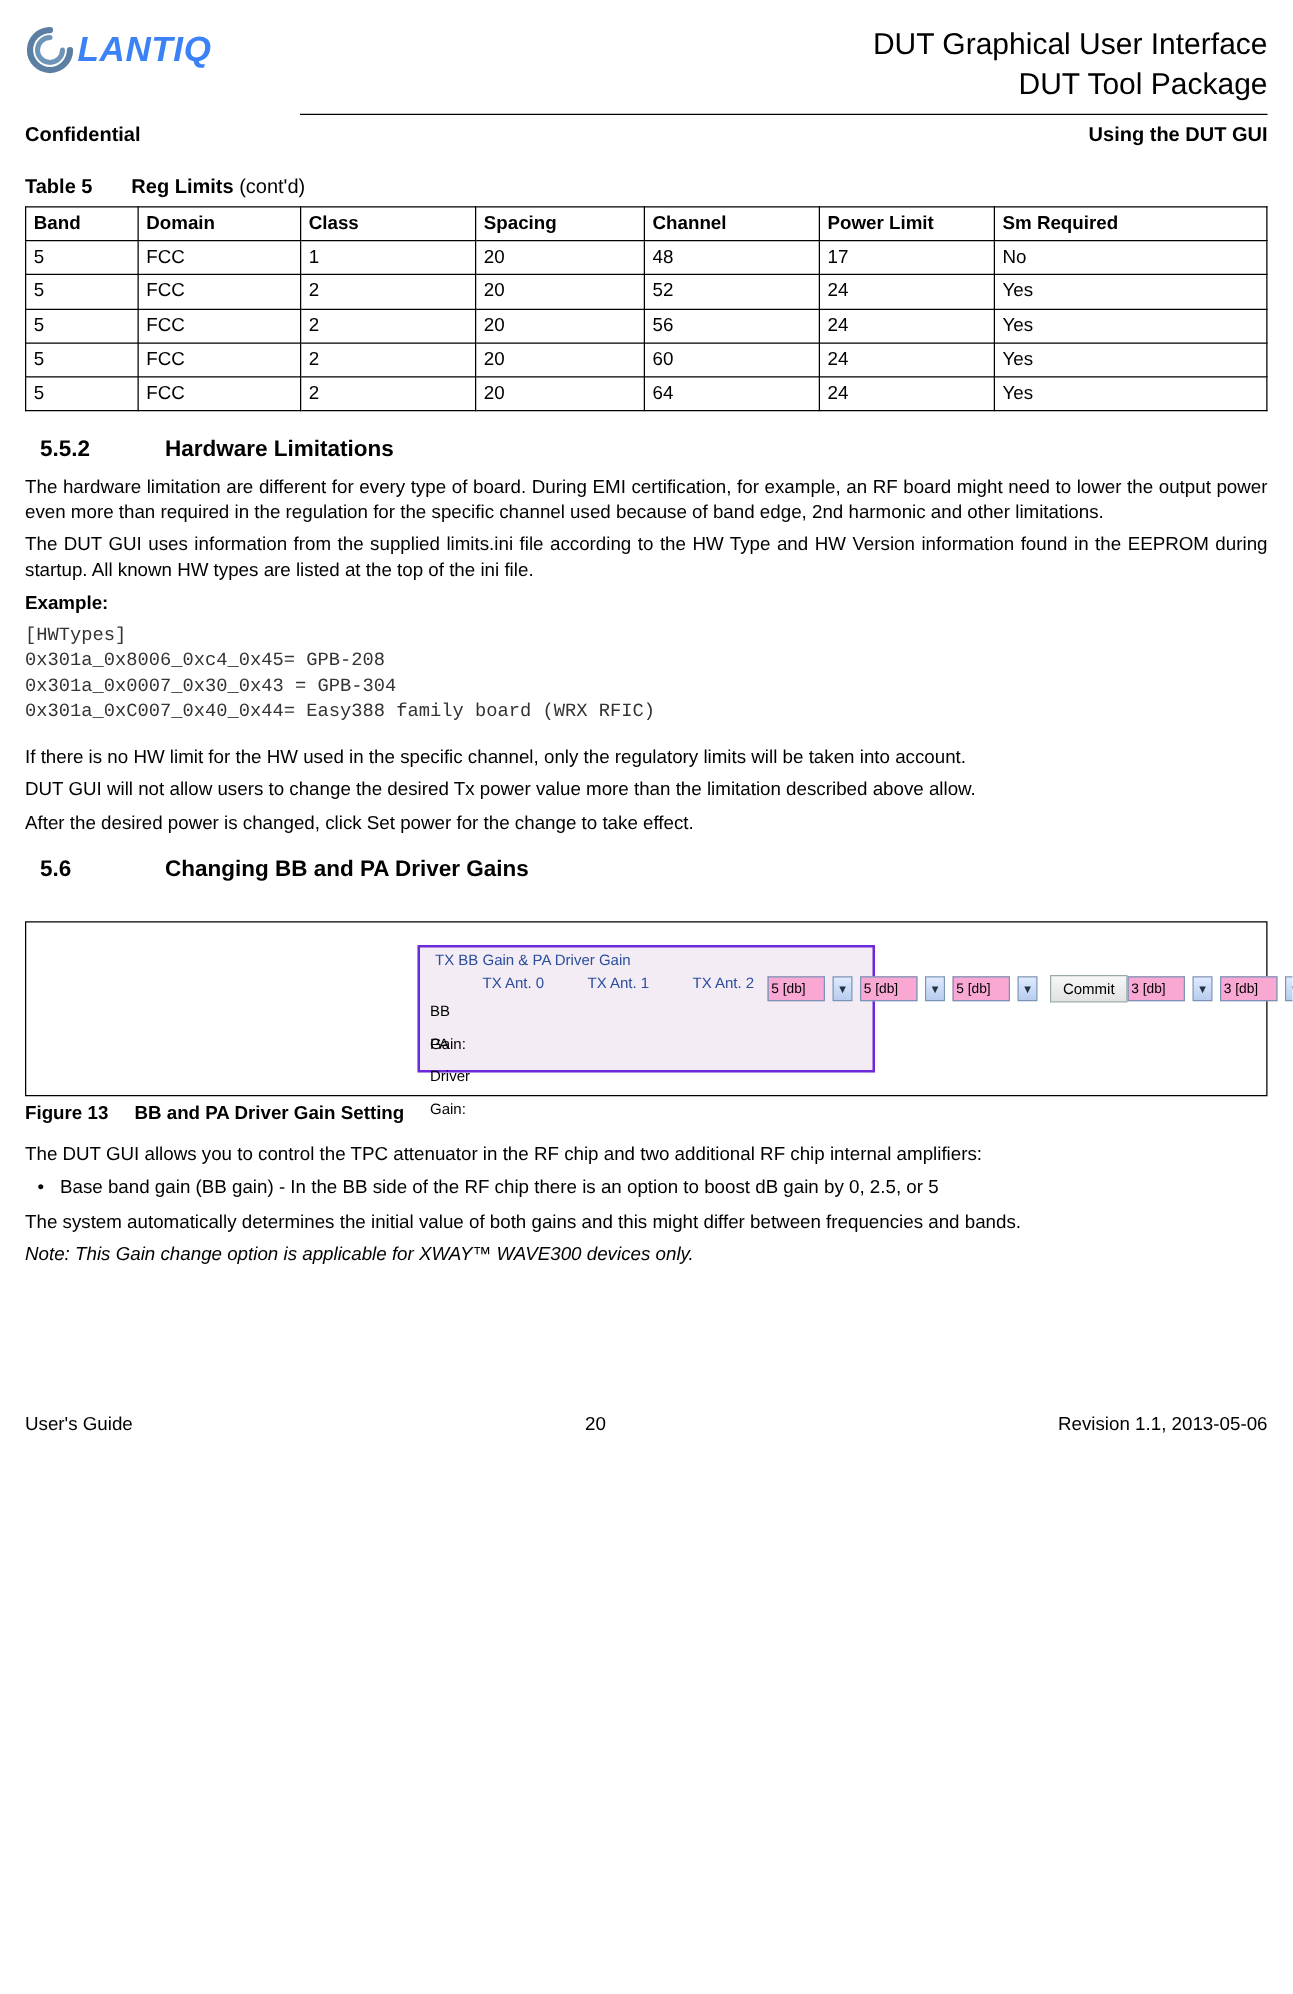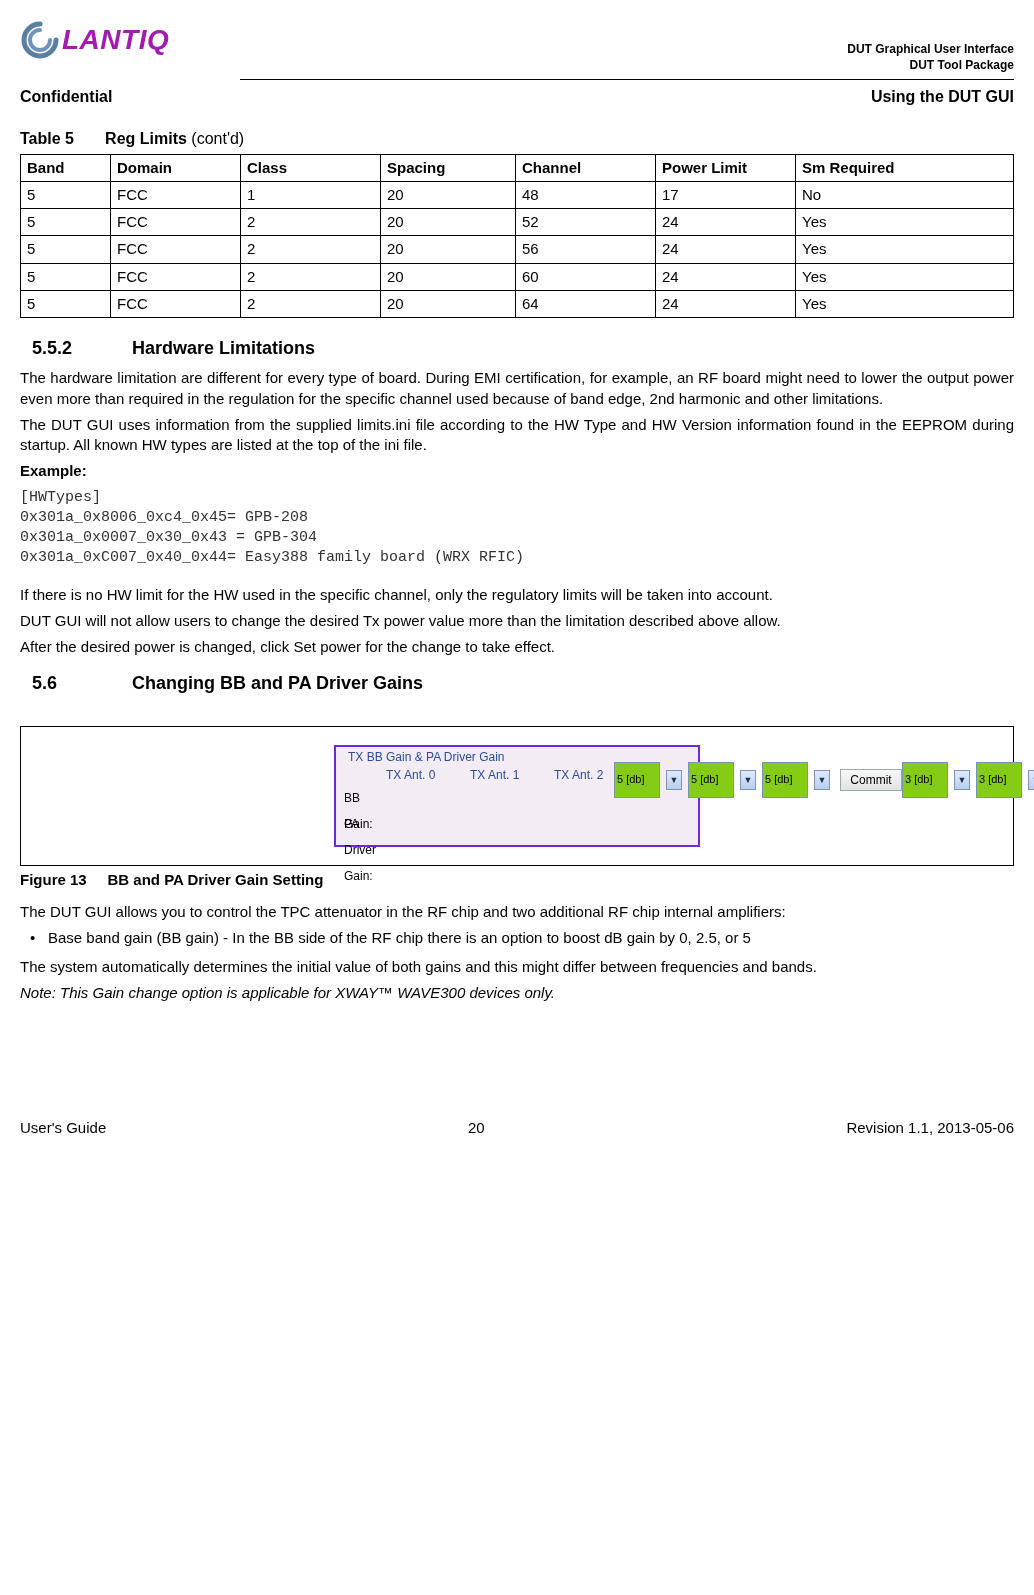--- a/index.html
+++ b/index.html
@@ -11,22 +11,22 @@
       width: 1034px;
       padding: 20px 20px 30px 20px;
       line-height: 1.35;
     }
 
     
     .hdr { display: flex; justify-content: space-between; align-items: flex-start; margin-bottom: 4px; }
     .logo { display: flex; align-items: center; gap: 2px; }
     .logo .mark { width: 40px; height: 40px; position: relative; }
     .logo .mark svg { width: 40px; height: 40px; }
-    .logo .word { font-size: 28px; font-weight: bold; font-style: italic; color: #a21caf; letter-spacing: 0.5px; }
-    .hdr-titles { text-align: right; font-weight: bold; font-size: 12px; color: #000; margin-top: 21px; }
+    .logo .word { font-size: 28px; font-weight: bold; font-style: italic; color: #3b82f6; letter-spacing: 0.5px; }
+    .hdr-titles { text-align: right; font-weight: normal; font-size: 24px; color: #000; }
     .rule { border: 0; border-top: 1.5px solid #000; margin: 6px 0 6px 220px; }
     .subhdr { display: flex; justify-content: space-between; font-weight: bold; margin-bottom: 20px; font-size: 16px; }
 
     
     .tbl-title { margin: 8px 0 4px 0; font-size: 16px; }
     .tbl-title .b { font-weight: bold; }
     table.data { border-collapse: collapse; width: 100%; margin-bottom: 18px; }
     table.data th, table.data td { border: 1px solid #000; padding: 3px 6px; text-align: left; font-size: 15px; vertical-align: top; }
     table.data th { font-weight: bold; }
     table.data th:nth-child(1), table.data td:nth-child(1){ width:90px; }
@@ -47,21 +47,21 @@
     .fig-wrap { border: 1px solid #000; padding: 18px 0; margin: 30px 0 2px 0; display:flex; justify-content:center; }
     .panel { width: 366px; border: 2px solid #6d28d9; background: #f3ecf5; font-size: 12px; font-family: Tahoma, Arial, sans-serif; padding: 2px 8px 8px 8px; }
     .panel-title { color: #2a4d9c; font-size: 12px; margin: 0 0 2px 4px; }
     .cols { display:flex; }
     .lblcol { width:104px; text-align:left; padding-right:6px; }
     .lblcol div { height: 26px; line-height:26px; }
     .grid3 { display:flex; }
     .ants { display:flex; gap: 24px; padding-left:4px; height:18px; color:#2a4d9c; }
     .ants span { width:60px; }
     .row3 { display:flex; gap:6px; align-items:center; height:26px; }
-    .sel { width:46px; height:20px; background:#84cc16; border:1px solid #7a94b8; font-size:11px; padding:17px 2px; display:inline-flex; align-items:center; }
+    .sel { width:46px; height:20px; background:#f9a8d4; border:1px solid #7a94b8; font-size:11px; padding:1px 2px; display:inline-flex; align-items:center; }
     .caret { width:16px; height:20px; background: linear-gradient(#dfeaff,#b8cdef); border:1px solid #7a94b8; display:inline-flex; align-items:center; justify-content:center; font-size:9px; color:#234; }
     .btn { width:62px; height:22px; background: linear-gradient(#f7f7f7,#e2e2e2); border:1px solid #9aa; font-size:12px; display:inline-flex; align-items:center; justify-content:center; margin-left:4px; }
     .fig-cap { margin: 4px 0 12px 0; font-size:15px; }
     .fig-cap .b { font-weight:bold; }
 
     ul.bul { list-style: none; margin: 4px 0 8px 0; }
     ul.bul li { position:relative; padding-left:28px; text-align: justify; margin-bottom:2px; }
     ul.bul li::before { content:"•"; position:absolute; left:10px; }
     p.note { font-style: italic; margin: 6px 0 0 0; }
 

